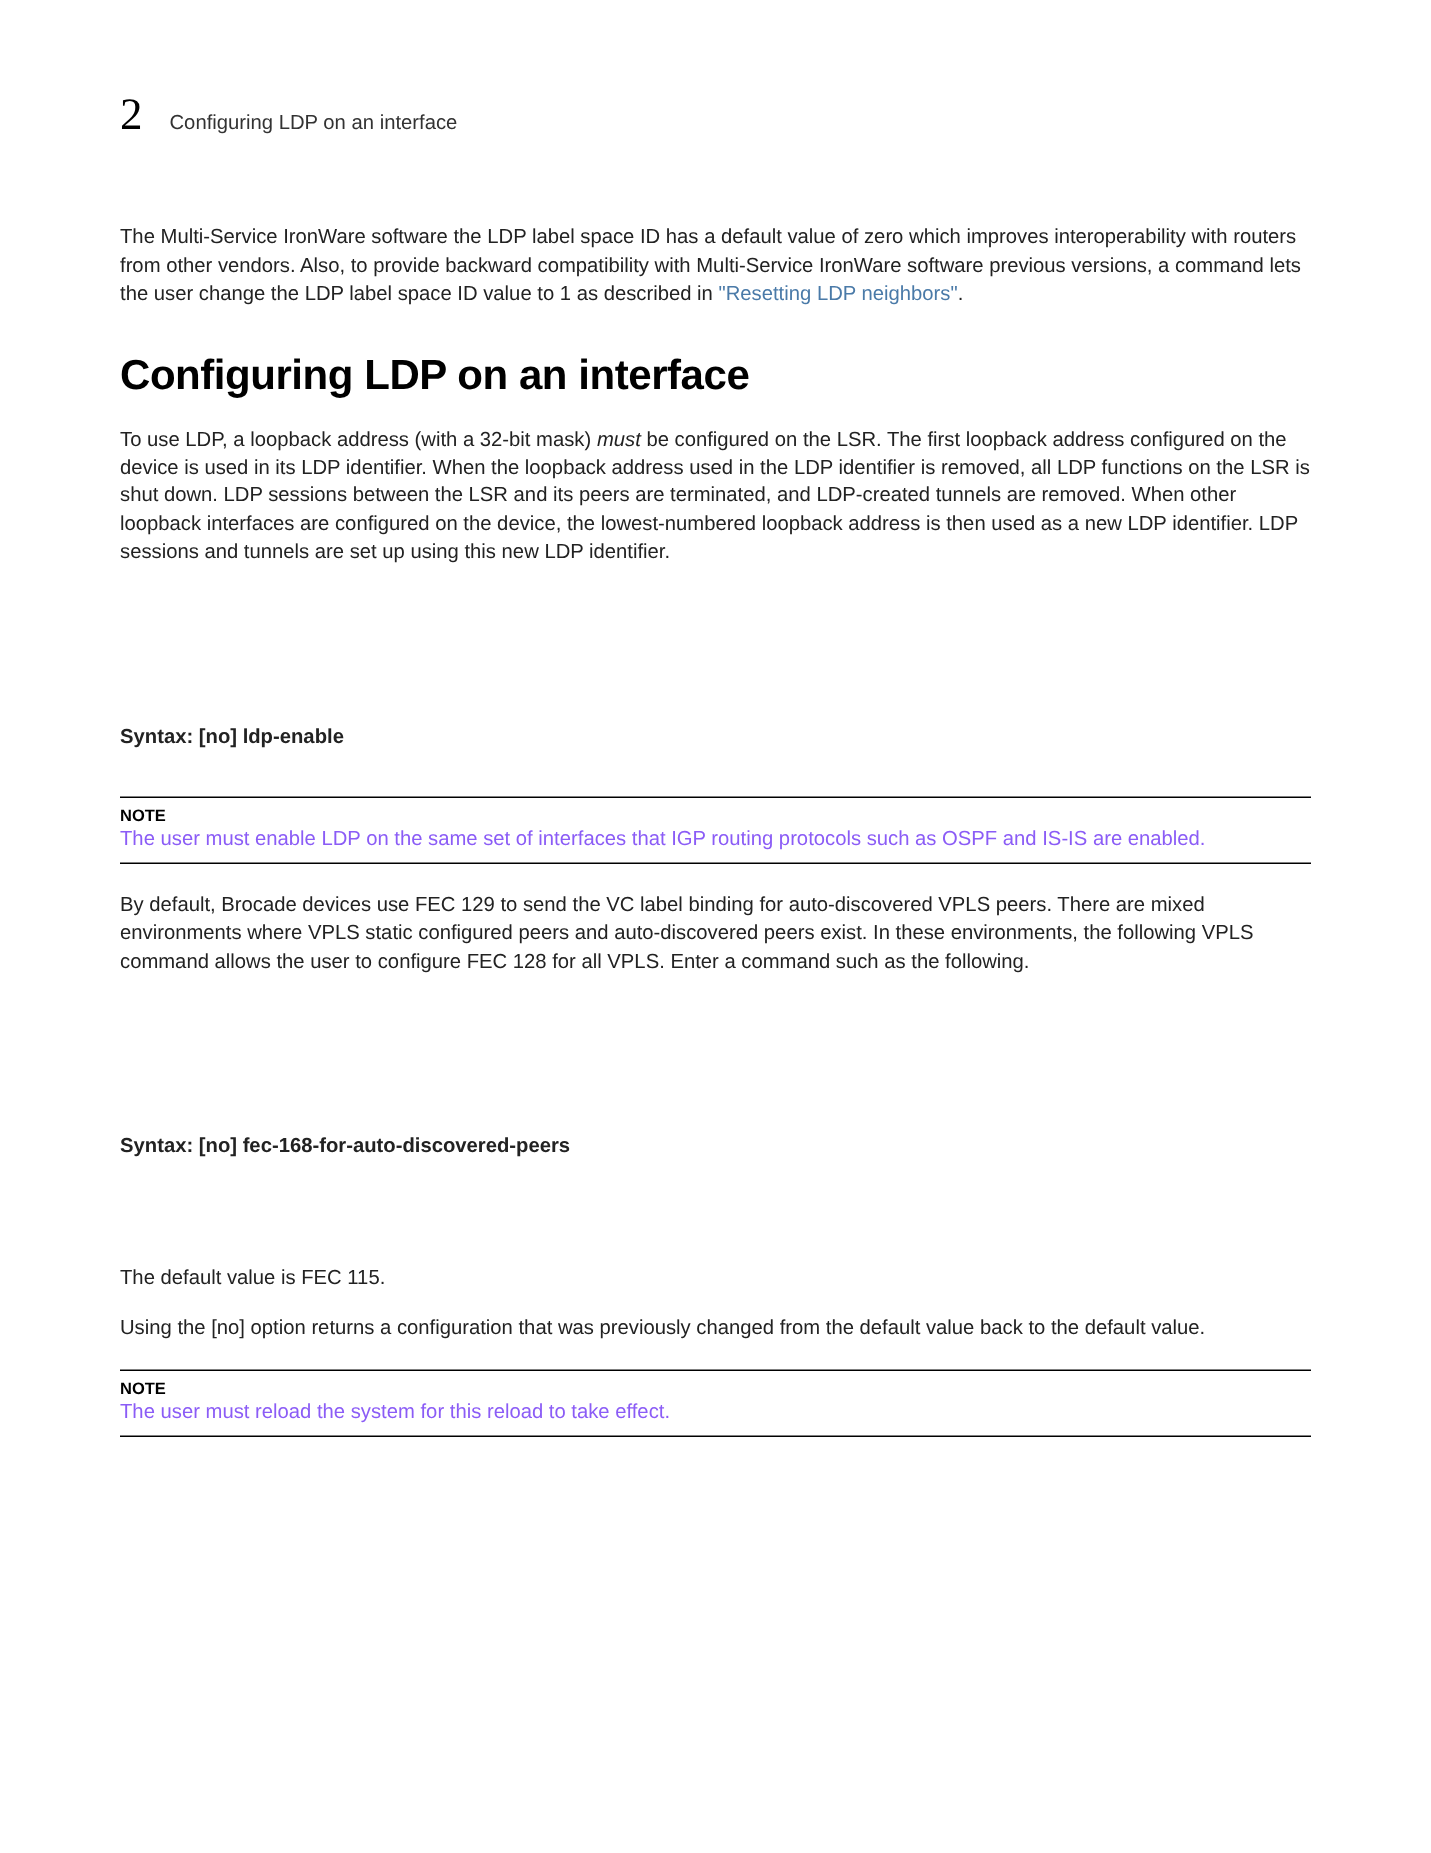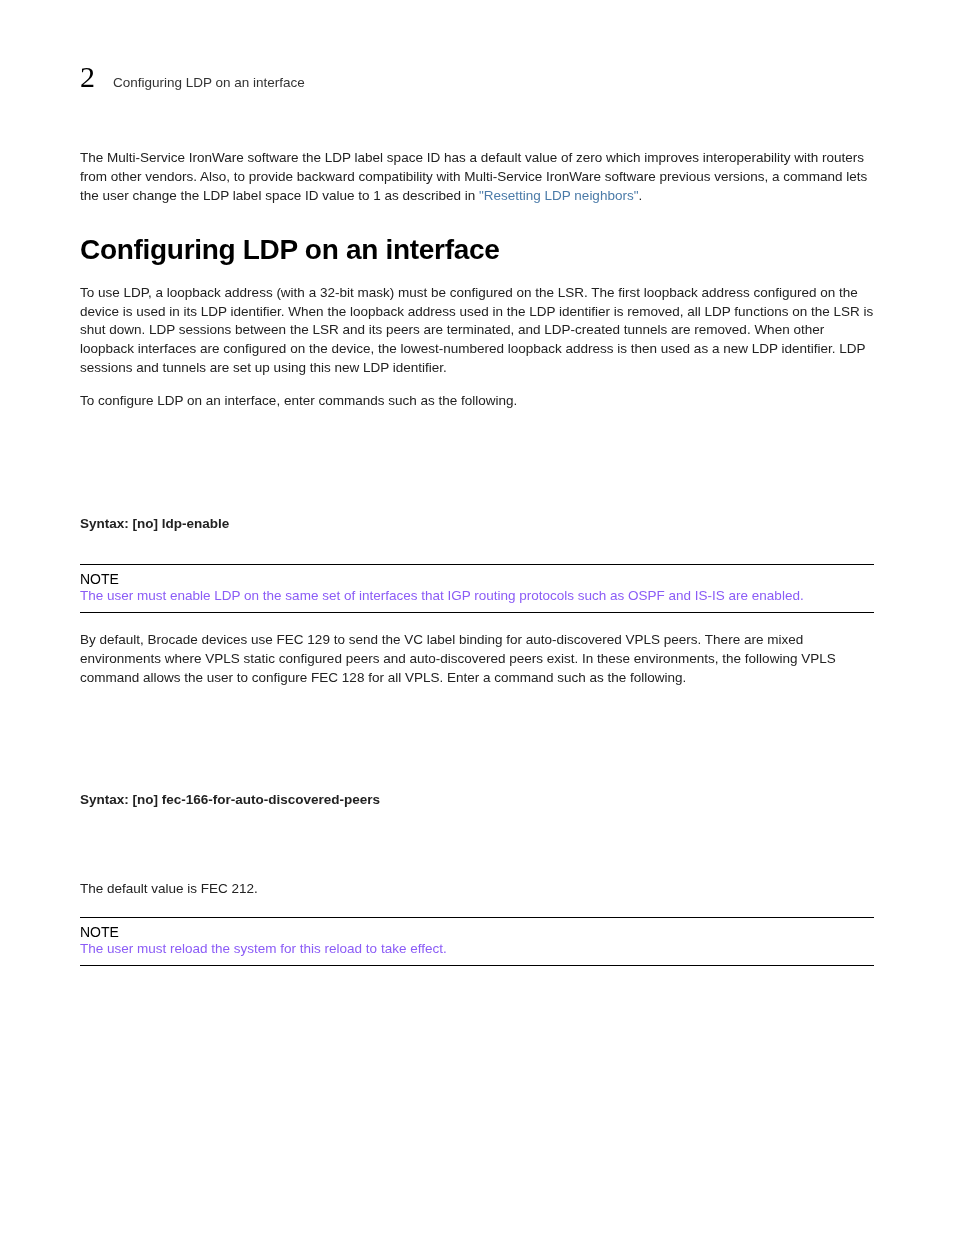--- a/index.html
+++ b/index.html
@@ -44,36 +44,37 @@
     font-size: 28px;
     margin: 28px 0 18px 0;
     color: #000;
     font-stretch: condensed;
     letter-spacing: -0.3px;
   }
   .link {
     color: #4a7aa8;
   }
   .italic {
+    font-style: italic;
   }
   .syntax {
     font-size: 13.5px;
     margin: 30px 0 30px 0;
     font-weight: bold;
   }
   .note-box {
     border-top: 1.2px solid #000;
     border-bottom: 1.2px solid #000;
     padding: 6px 0 6px 0;
     margin: 18px 0 18px 0;
   }
   .note-label {
     font-family: "Arial Narrow", Arial, sans-serif;
-    font-weight: 400;
-    font-size: 14px;
+    font-weight: 700;
+    font-size: 11px;
     letter-spacing: 0px;
     font-stretch: condensed;
   }
   .note-text {
     font-size: 13.5px;
     line-height: 1.4;
     color: #8b5cf6;
   }
   .spacer-sm { height: 40px; }
   .spacer-md { height: 60px; }
@@ -93,43 +94,43 @@
       <span>The Multi-Service IronWare software the LDP label space ID has a default value of zero which improves interoperability with routers from other vendors. Also, to provide backward compatibility with Multi-Service IronWare software previous versions, a command lets the user change the LDP label space ID value to 1 as described in </span><span class="link">"Resetting LDP neighbors"</span><span>.</span>
     </p>
   </div>
 
   <h1 class="section">Configuring LDP on an interface</h1>
 
   <div class="body-indent">
     <p>
       <span>To use LDP, a loopback address (with a 32-bit mask) </span><span class="italic">must</span><span> be configured on the LSR. The first loopback address configured on the device is used in its LDP identifier. When the loopback address used in the LDP identifier is removed, all LDP functions on the LSR is shut down. LDP sessions between the LSR and its peers are terminated, and LDP-created tunnels are removed. When other loopback interfaces are configured on the device, the lowest-numbered loopback address is then used as a new LDP identifier. LDP sessions and tunnels are set up using this new LDP identifier.</span>
     </p>
-    <p>To configure LDP on an interface, enter commands such as the following.</p>
 
     <div class="spacer-md"></div>
 
     <p class="syntax">Syntax:  [no] ldp-enable</p>
 
     <div class="note-box">
       <div class="note-label">NOTE</div>
       <div class="note-text">The user must enable LDP on the same set of interfaces that IGP routing protocols such as OSPF and IS-IS are enabled.</div>
     </div>
   </div>
 
 
   <div class="body-indent">
     <p>By default, Brocade devices use FEC 129 to send the VC label binding for auto-discovered VPLS peers. There are mixed environments where VPLS static configured peers and auto-discovered peers exist. In these environments, the following VPLS command allows the user to configure FEC 128 for all VPLS. Enter a command such as the following.</p>
 
     <div class="spacer-md"></div>
 
-    <p class="syntax">Syntax:  [no] fec-166-for-auto-discovered-peers</p>
+    <p class="syntax">Syntax:  [no] fec-168-for-auto-discovered-peers</p>
 
     <div class="spacer-sm"></div>
 
-    <p>The default value is FEC 212.</p>
+    <p>The default value is FEC 115.</p>
+    <p>Using the [no] option returns a configuration that was previously changed from the default value back to the default value.</p>
 
     <div class="note-box">
       <div class="note-label">NOTE</div>
       <div class="note-text">The user must reload the system for this reload to take effect.</div>
     </div>
   </div>
 
 </div>
 
 </body></html>

